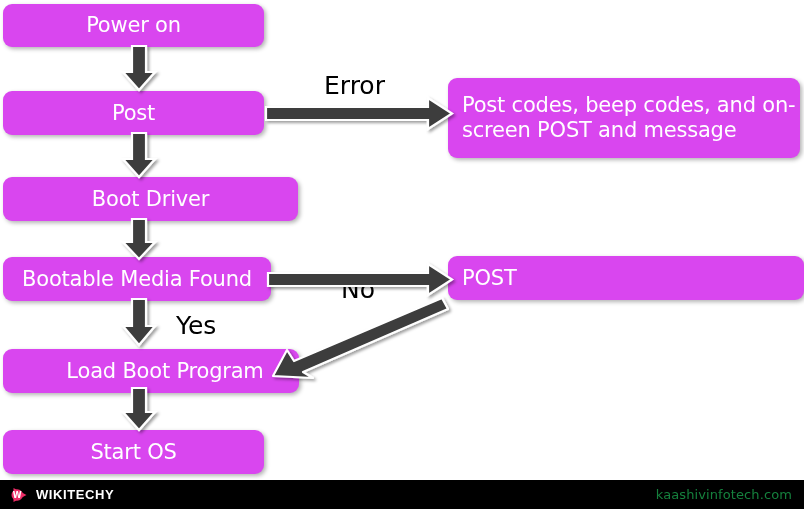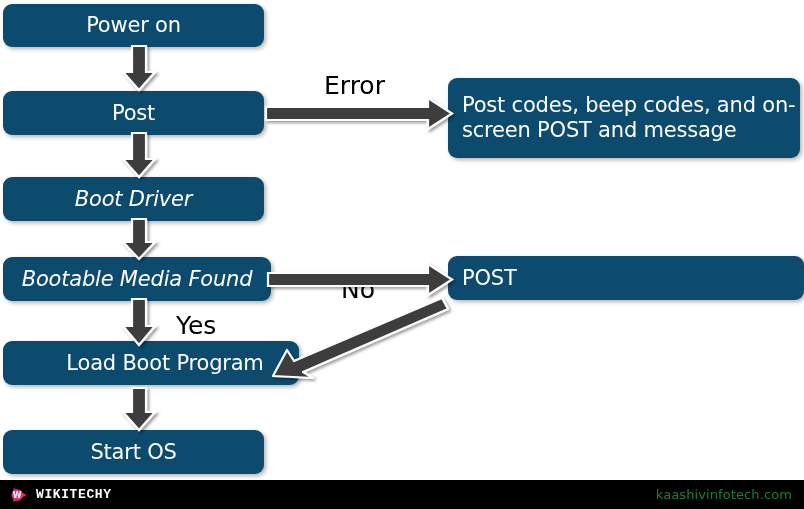--- a/index.html
+++ b/index.html
@@ -14,21 +14,21 @@
     position: relative;
     width: 804px;
     height: 509px;
     background: #ffffff;
     overflow: hidden;
   }
 
   
   .node {
     position: absolute;
-    background: #0c4a6e;
+    background: #d946ef;
     border-radius: 9px;
     color: #ffffff;
     display: flex;
     align-items: center;
     box-sizing: border-box;
     box-shadow: 2px 2px 4px rgba(0,0,0,0.30);
     font-family: "DejaVu Sans", sans-serif;
     font-size: 21px;
     line-height: 1.18;
     letter-spacing: -0.2px;
@@ -60,21 +60,21 @@
     justify-content: space-between;
   }
   #brand-left {
     display: flex;
     align-items: center;
     gap: 6px;
     padding-left: 10px;
   }
   #brand-name {
     color: #ffffff;
-    font-family: Liberation Mono, monospace;
+    font-family: Liberation Sans, sans-serif;
     font-size: 13px;
     font-weight: bold;
     letter-spacing: 0.6px;
   }
   #site-url {
     color: #15803d;
     font-family: "DejaVu Sans", sans-serif;
     font-size: 13px;
     padding-right: 12px;
     letter-spacing: 0.1px;
@@ -87,29 +87,29 @@
 <div id="canvas">
 
   <div class="node center" style="left:3px; top:4px; width:261px; height:43px;">
     <span>Power on</span>
   </div>
 
   <div class="node center" style="left:3px; top:91px; width:261px; height:44px;">
     <span>Post</span>
   </div>
 
-  <div class="node center" style="left:3px; top:177px; width:261px; height:44px;font-style:italic;">
+  <div class="node center" style="left:3px; top:177px; width:295px; height:44px;">
     <span>Boot Driver</span>
   </div>
 
-  <div class="node center" style="left:3px; top:257px; width:268px; height:44px;font-style:italic;">
+  <div class="node center" style="left:3px; top:257px; width:268px; height:44px;">
     <span>Bootable Media Found</span>
   </div>
 
-  <div class="node center" style="left:3px; top:341px; width:296px; height:44px;padding-left:28px;">
+  <div class="node center" style="left:3px; top:349px; width:296px; height:44px;padding-left:28px;">
     <span>Load Boot Program</span>
   </div>
 
   <div class="node center" style="left:3px; top:430px; width:261px; height:44px;">
     <span>Start OS</span>
   </div>
 
   <div class="node left" style="left:448px; top:78px; width:352px; height:80px;">
     <span>Post codes, beep codes, and on-screen POST and message</span>
   </div>

